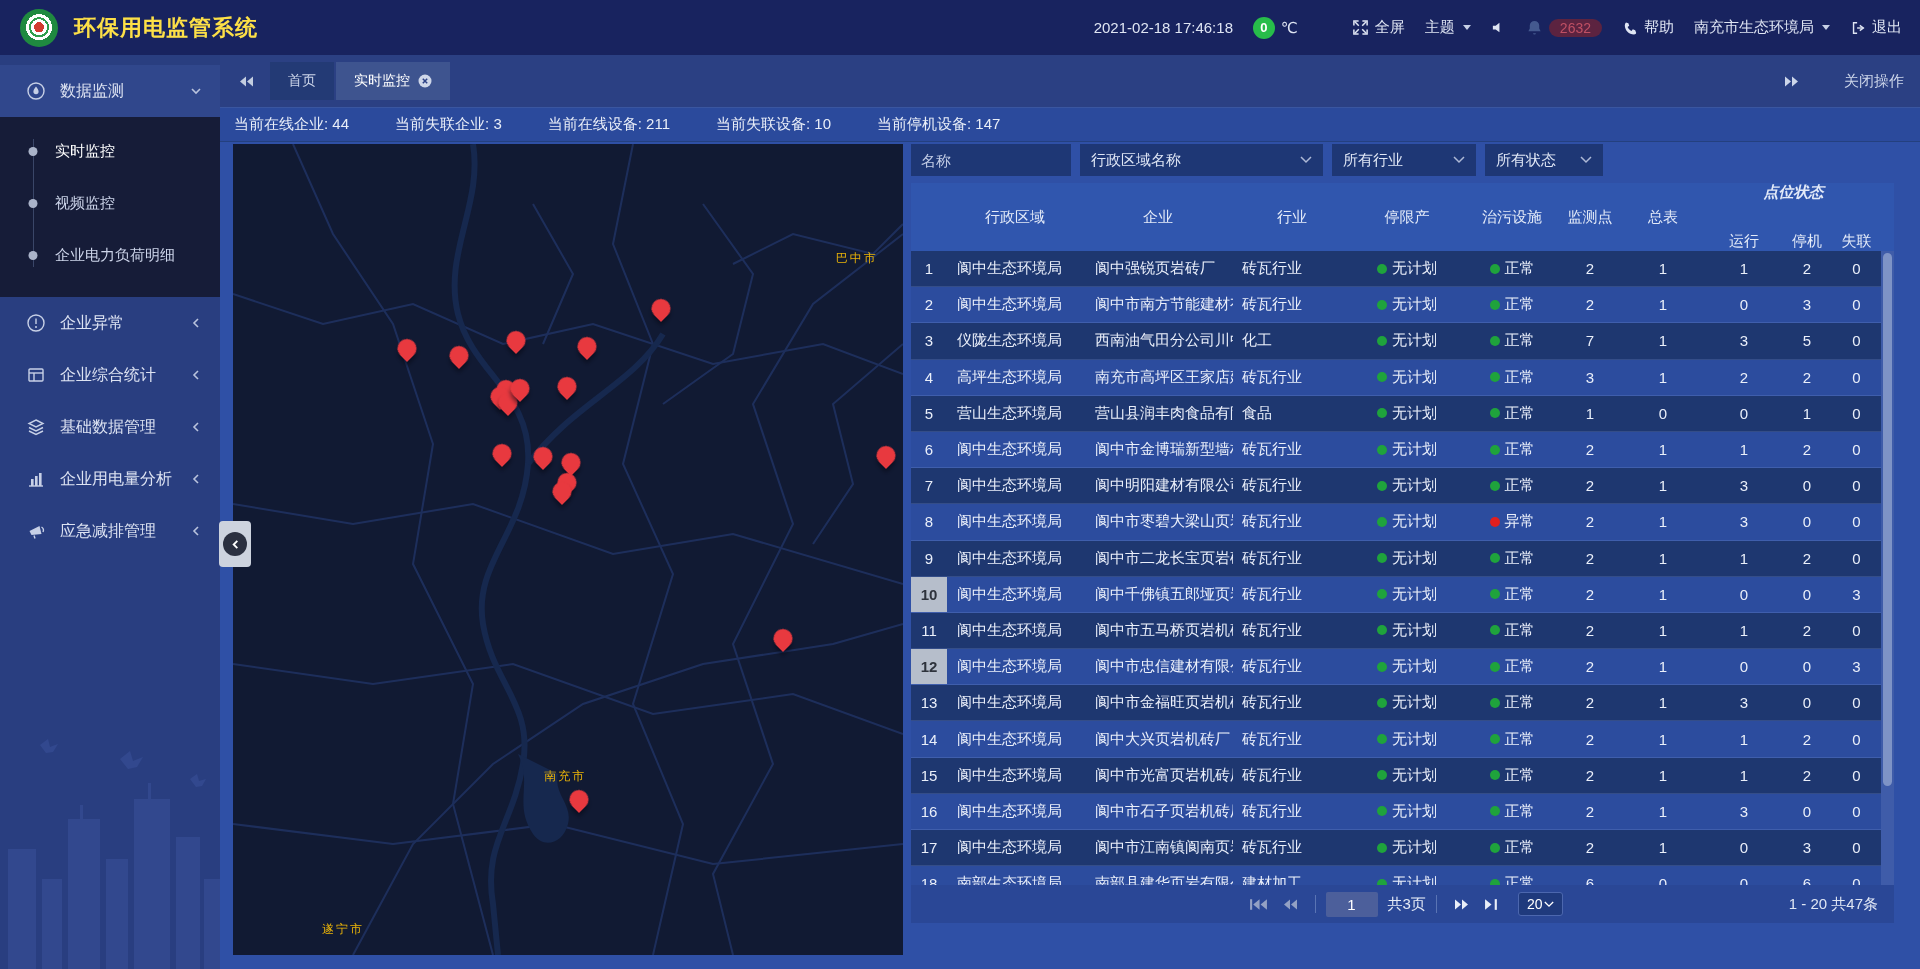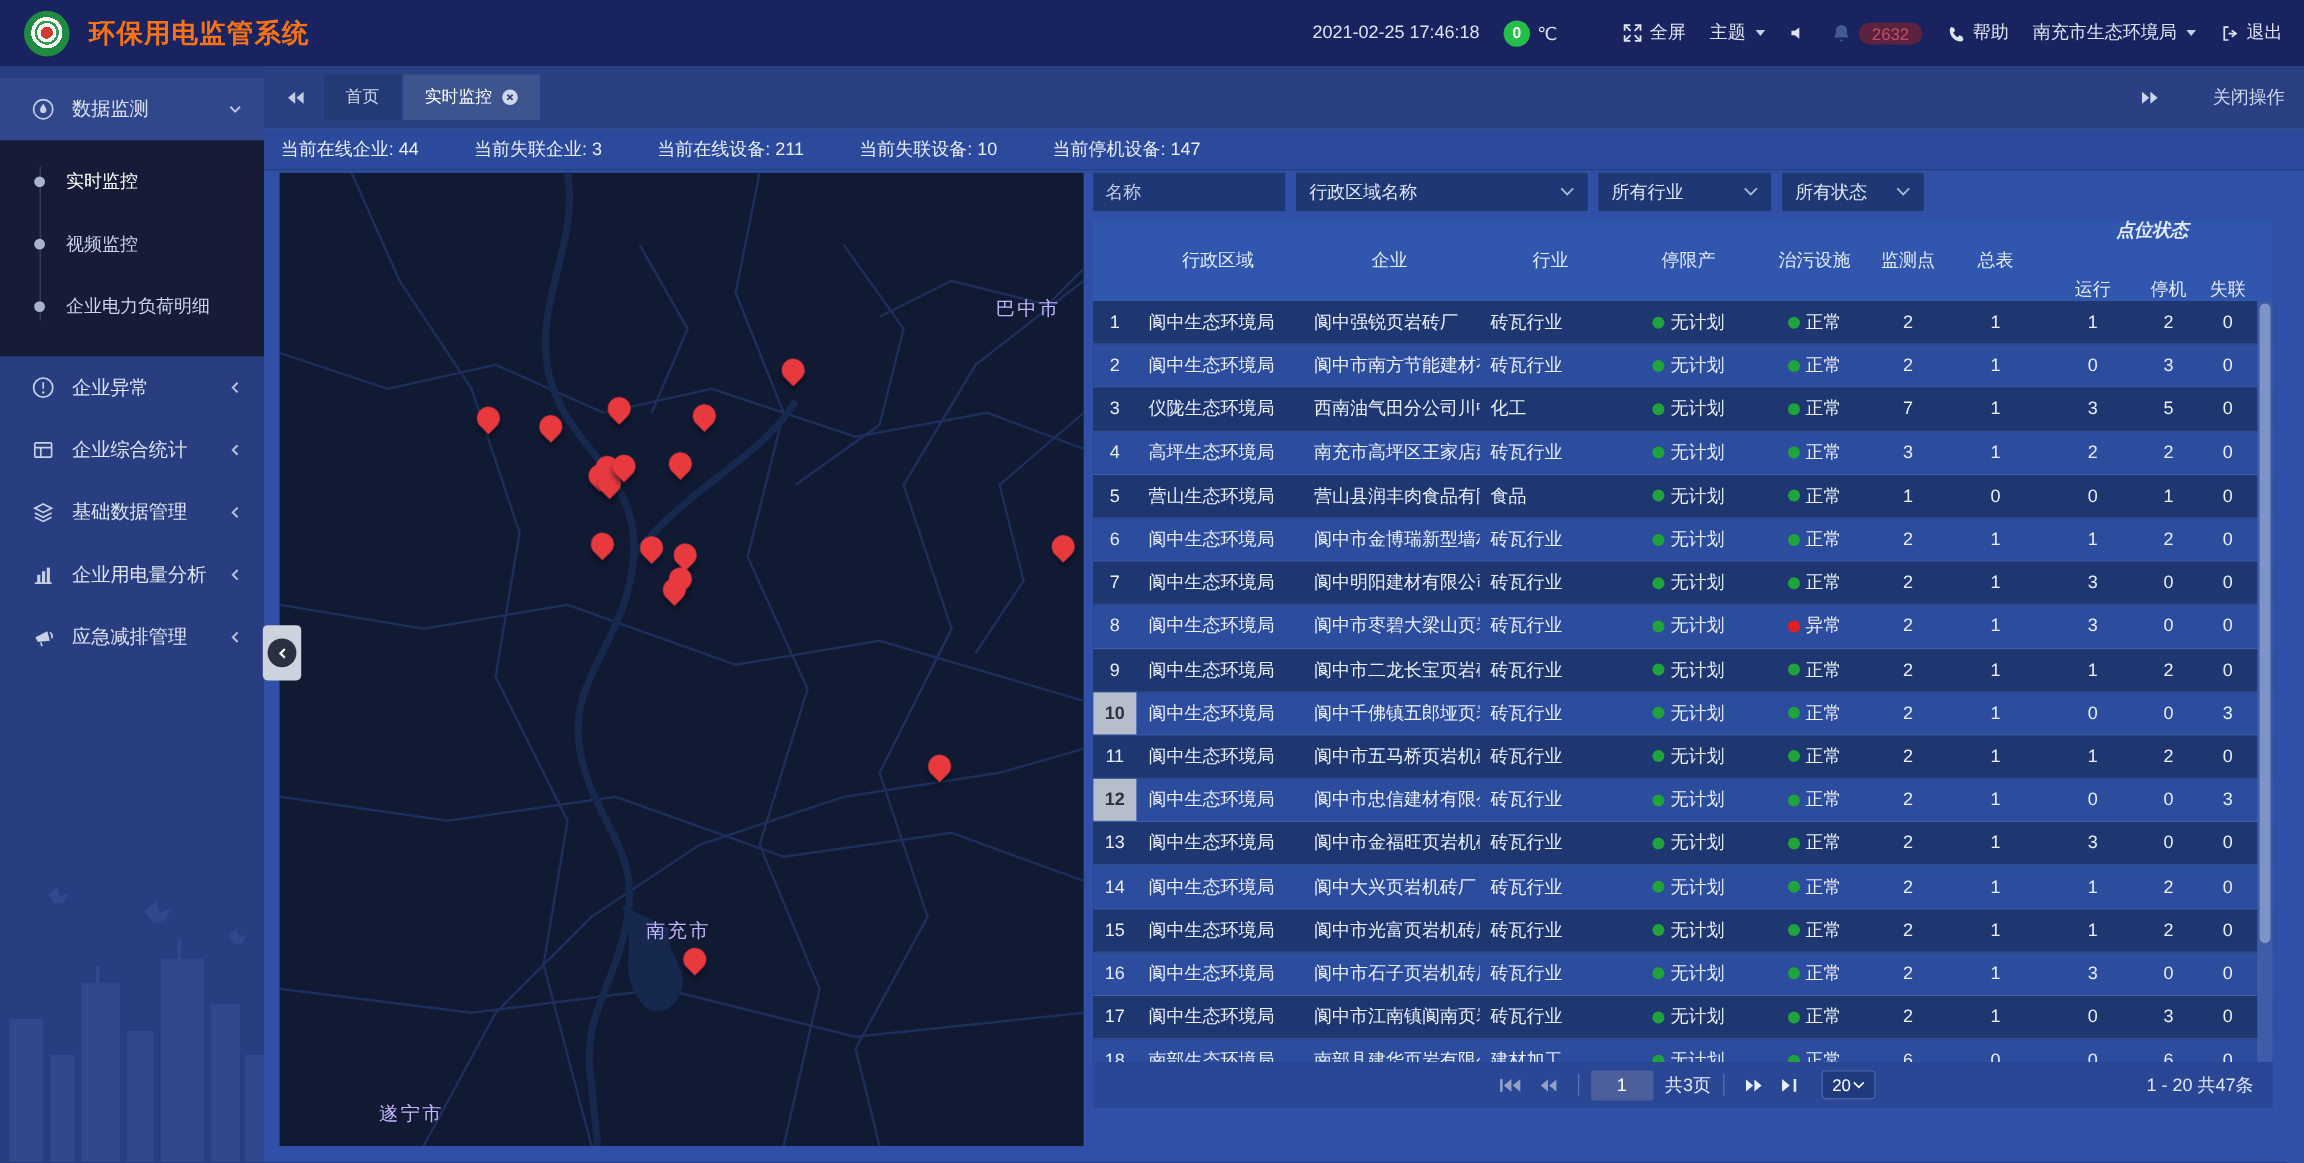--- a/index.html
+++ b/index.html
@@ -23,21 +23,21 @@
   *{box-sizing:border-box;margin:0;padding:0;}
   html,body{margin:0;background:#0d142e;}
   body{font-family:"Liberation Sans","DejaVu Sans",sans-serif;color:var(--t-main);}
   .app{width:1920px;height:969px;position:relative;overflow:hidden;background:var(--c-content);}
 
   
   .topbar{height:55px;background:var(--c-header);display:flex;align-items:center;justify-content:space-between;padding:0 18px 0 20px;}
   .brand{display:flex;align-items:center;gap:16px;}
   .logo{width:38px;height:38px;border-radius:50%;flex:0 0 auto;
     background:radial-gradient(circle at 50% 48%, #d23b30 0 5px, #ffffff 5px 8px, #2f9e4d 8px 10px, #ffffff 10px 13px, #1f8a40 13px);}
-  .app-title{font-size:22px;font-weight:bold;color:#f97316;letter-spacing:1px;}
+  .app-title{font-size:22px;font-weight:bold;color:#fde047;letter-spacing:1px;}
   .topbar-right{display:flex;align-items:center;gap:20px;font-size:15px;color:#dfe5f3;}
   .temp{display:flex;align-items:center;gap:6px;margin-right:34px;}
   .temp-badge{width:22px;height:22px;border-radius:50%;background:#27bd4a;color:#fff;font-size:13px;font-weight:bold;display:flex;align-items:center;justify-content:center;}
   .tb-item{display:flex;align-items:center;gap:6px;cursor:default;}
   .tb-item svg{display:block;}
   .caret{width:0;height:0;border-left:4px solid transparent;border-right:4px solid transparent;border-top:5px solid #c7d0e6;display:inline-block;margin-left:2px;}
   .noti-pill{background:#5c2340;color:#bf5064;border-radius:9px;padding:1px 11px;font-size:14px;}
   .bell{color:#44598f;}
 
   
@@ -74,21 +74,21 @@
 
   
   .content{flex:1;display:flex;align-items:flex-start;padding:2px 26px 0 13px;gap:8px;position:relative;}
 
   
   .map{position:relative;flex:0 0 670px;height:811px;background:#111a33;overflow:visible;}
   .map-inner{position:absolute;inset:0;overflow:hidden;}
   .roads{position:absolute;inset:0;width:100%;height:100%;}
   .pin{position:absolute;transform:translate(-50%,-100%);z-index:3;}
   .pin-body{width:19px;height:19px;background:#e8393f;border-radius:50% 50% 0 50%;transform:rotate(45deg);filter:drop-shadow(3px 3px 2px rgba(5,8,20,.55));}
-  .city-label{position:absolute;transform:translate(-50%,-50%);color:#c4b5fd;font-size:16px;letter-spacing:2px;z-index:2;white-space:nowrap;}
+  .city-label{position:absolute;transform:translate(-50%,-50%);color:#eab308;font-size:12px;letter-spacing:2px;z-index:2;white-space:nowrap;}
   .map-collapse{position:absolute;left:-14px;top:377px;width:32px;height:46px;background:#cdd3de;border-radius:4px;display:flex;align-items:center;justify-content:center;z-index:5;cursor:pointer;}
   .map-collapse .circ{width:24px;height:24px;border-radius:50%;background:#2b3040;display:flex;align-items:center;justify-content:center;color:#fff;}
 
   
   .panel{flex:1;height:779px;display:flex;flex-direction:column;}
   .filters{height:32px;display:flex;gap:9px;margin-bottom:7px;}
   .f-input{width:160px;background:var(--c-ctrl);border:none;color:#dfe6f5;padding:0 10px;font-size:15px;font-family:inherit;}
   .f-input::placeholder{color:#c3cde6;}
   .f-select{display:flex;align-items:center;justify-content:space-between;padding:0 11px;background:var(--c-ctrl);color:#dfe6f5;font-size:15px;cursor:pointer;}
   .w-region{width:243px}.w-industry{width:144px}.w-status{width:118px}
@@ -129,21 +129,21 @@
 <body>
 
 <div class="app">
 
   <header class="topbar">
     <div class="brand">
       <span class="logo"></span>
       <span class="app-title">环保用电监管系统</span>
     </div>
     <div class="topbar-right">
-      <span>2021-02-25  17:46:18</span>
+      <span>2021-02-18  17:46:18</span>
       <span class="temp">
         <span class="temp-badge">0</span>
         <span>℃</span>
       </span>
       <span class="tb-item">
         <svg width="17" height="17" viewBox="0 0 18 18" fill="none" stroke="currentColor" stroke-width="1.6">
           <path d="M7 2H2v5"></path>
             <path d="M11 2h5v5"></path>
             <path d="M16 11v5h-5"></path>
             <path d="M2 11v5h5"></path>

